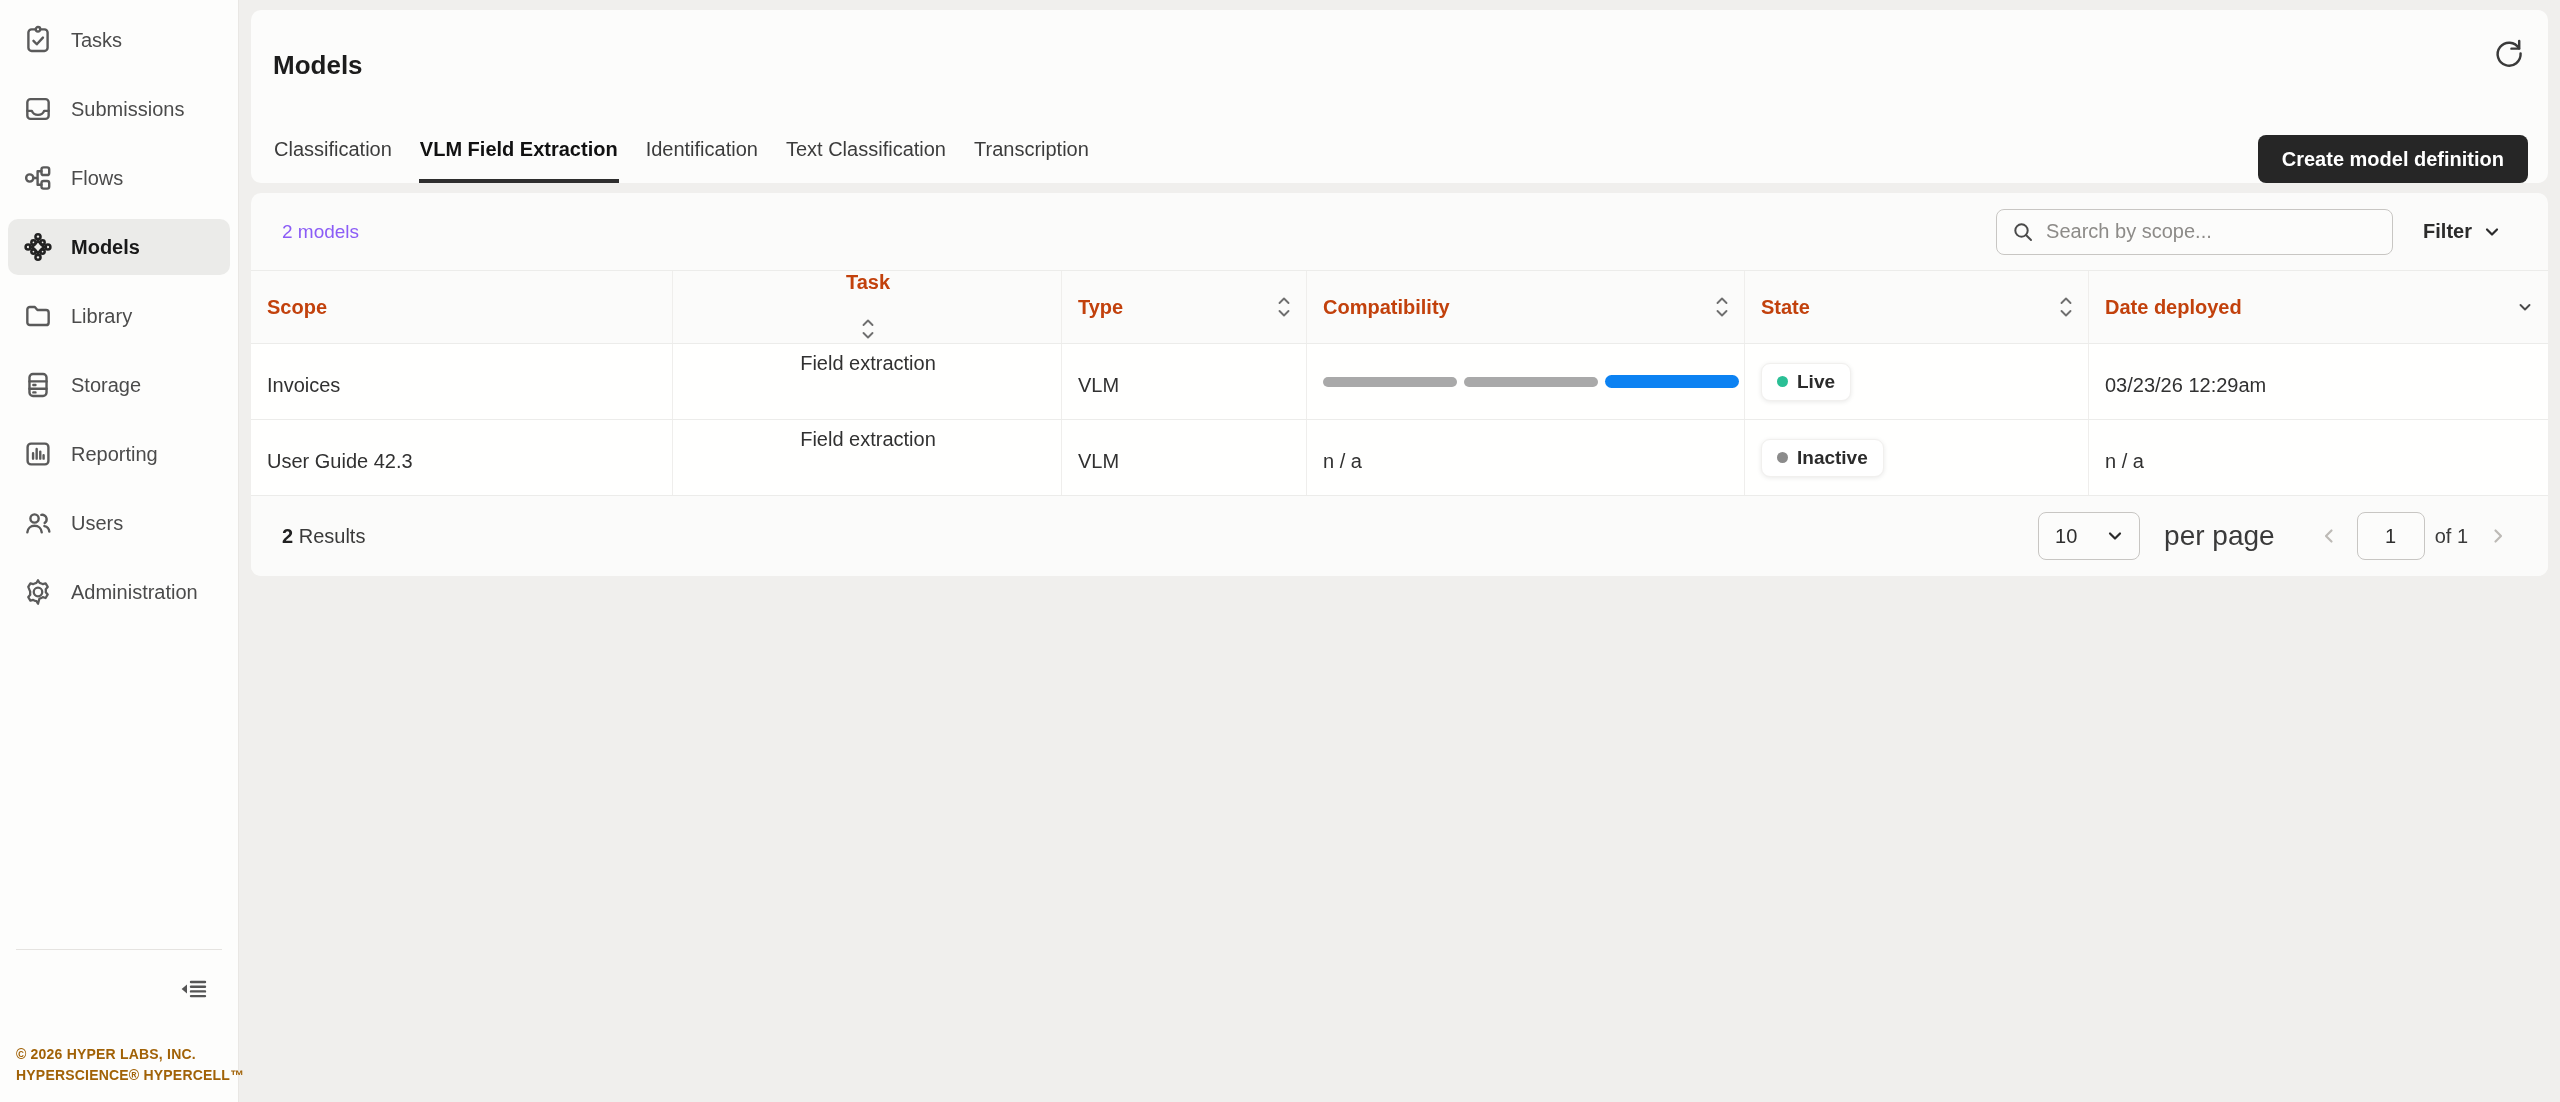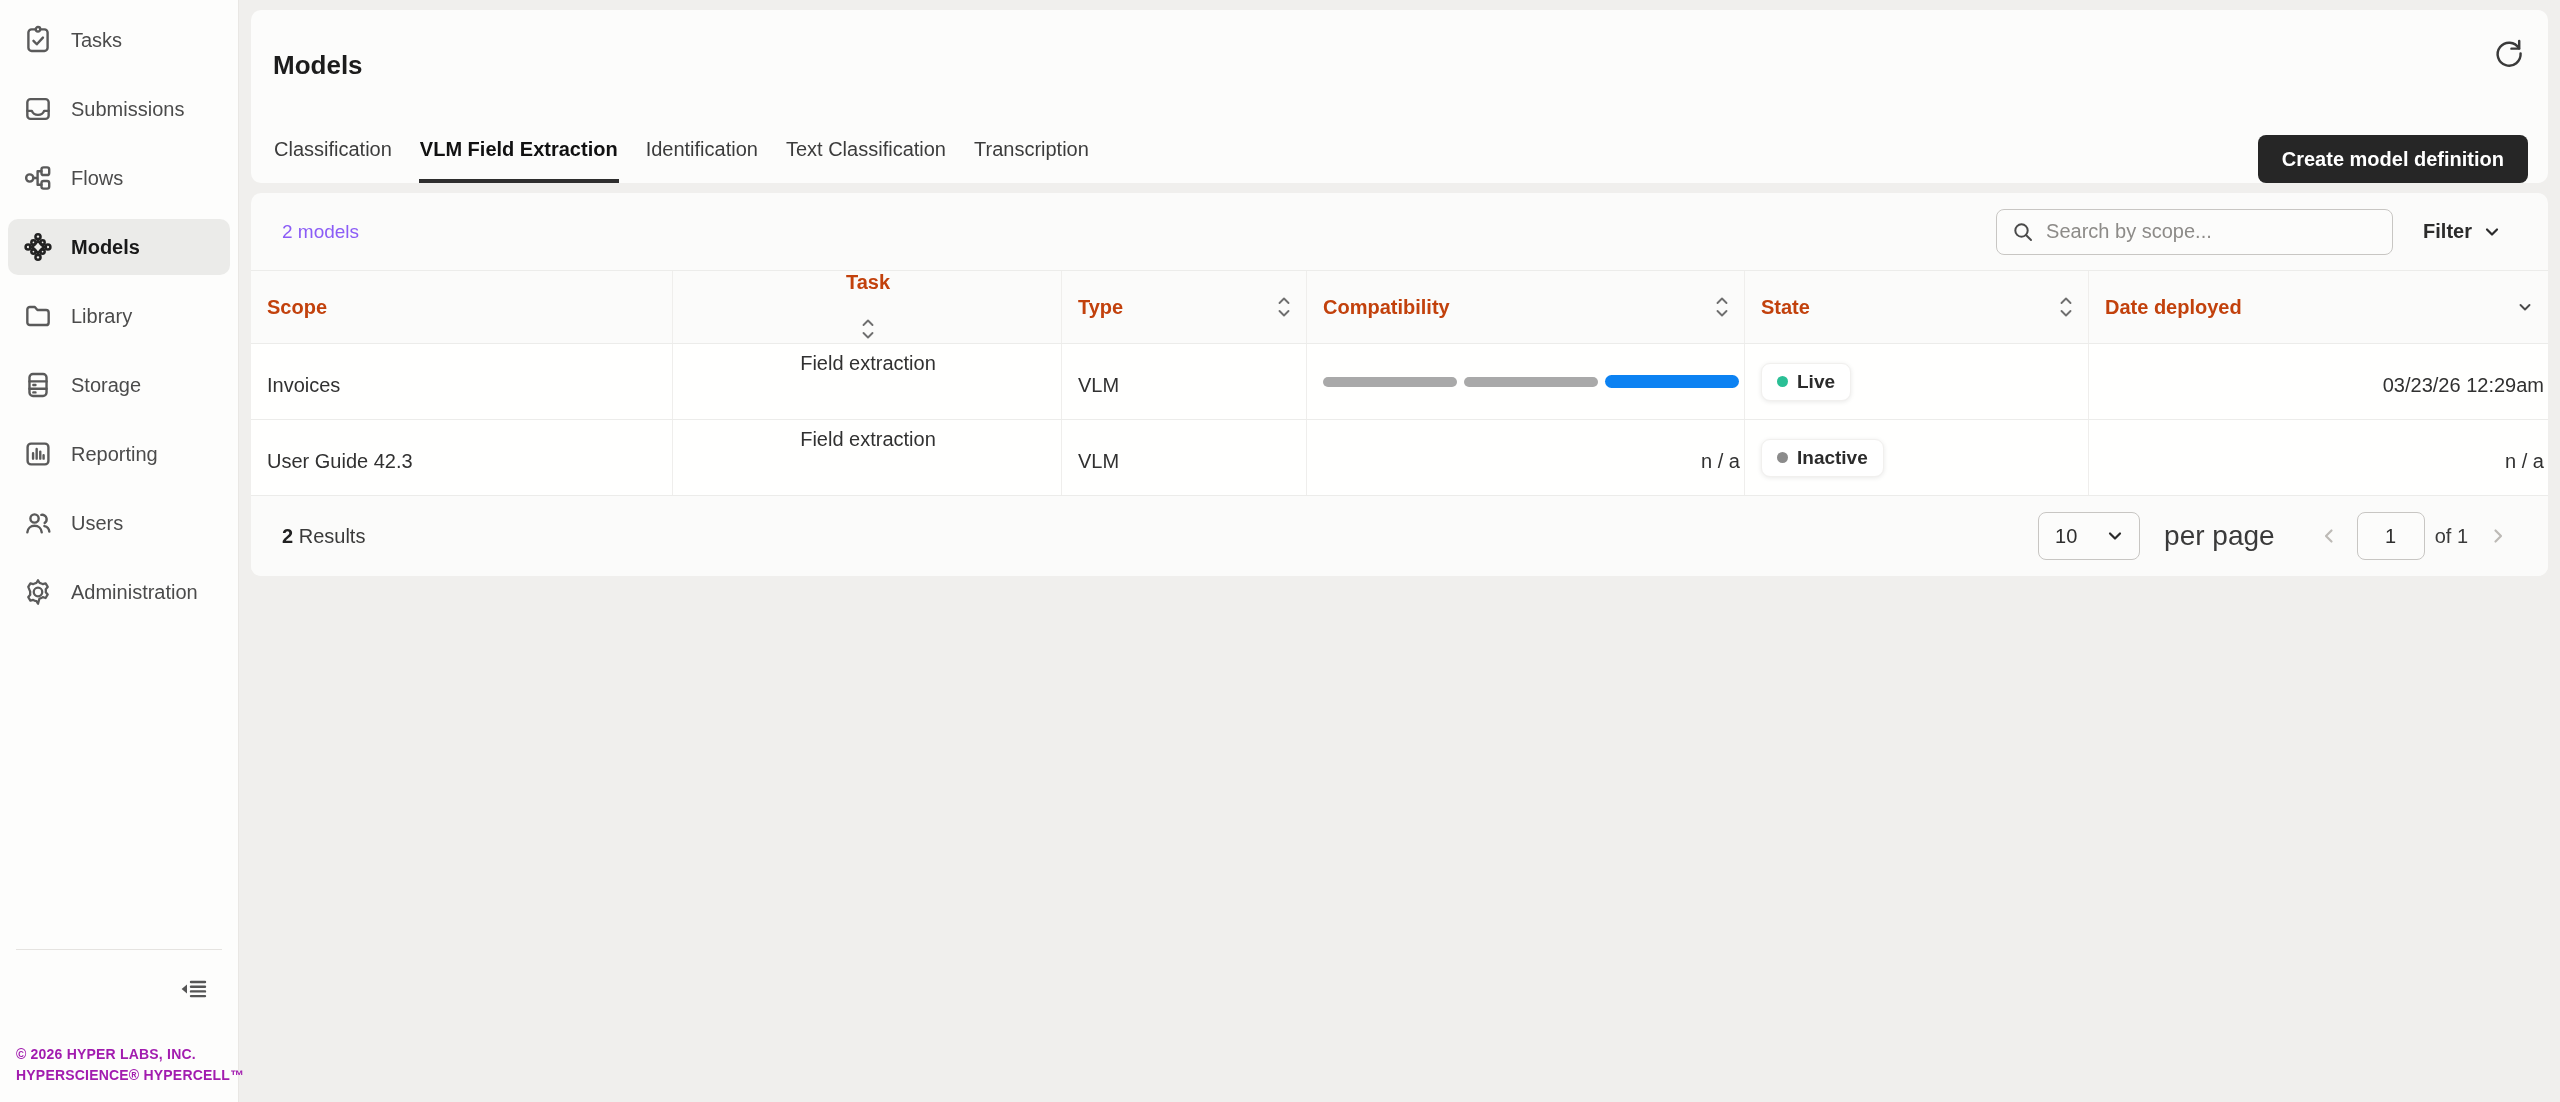--- a/index.html
+++ b/index.html
@@ -31,21 +31,21 @@
   .nav-item.active { background:#ebebe9; }
   .nav-item.active .nav-label { color:#191919; font-weight:700; }
   .nav-item.active svg { stroke:#222; }
 
   .sidebar-footer { margin-top:auto; }
   .sidebar-divider { border-top:1px solid #e5e3e0; margin:0 16px; }
   .collapse-row { display:flex; justify-content:flex-end; padding:24px 30px 0 0; }
   .collapse-btn { cursor:pointer; line-height:0; }
   .copyright { padding:40px 16px 16px 16px; }
   .copyright div {
-    font-size:14px; font-weight:600; color:#a21caf;
+    font-size:14px; font-weight:600; color:#a16207;
     line-height:21px; letter-spacing:0.2px; white-space:nowrap;
   }
 
   
   .main { flex:1; padding:10px 12px 0 12px; }
 
   .header-card {
     position:relative;
     background:#fcfcfb; border-radius:10px;
     height:173px;
@@ -111,21 +111,21 @@
   .cell:first-child { border-left:none; }
   .col-scope { width:421px; }
   .col-task  { width:389px;flex-direction:column; }
   .col-type  { width:245px; }
   .col-compat{ width:438px; }
   .col-state { width:344px; }
   .col-date  { flex:1; }
   .thead-row .cell { justify-content:space-between; }
   .th-label { font-size:20px; font-weight:600; color:#c2410c; white-space:nowrap; }
   .td-text { font-size:20px; color:#313131; white-space:nowrap;margin-top:8px; }
-  .cell.right { justify-content:flex-end; padding-right:4px; }
+  .cell.right { justify-content:flex-start; padding-right:4px; }
 
   .compat-bars { display:flex; align-items:center; gap:7px; padding-left:0; }
   .pill { width:134px; height:10px; border-radius:7px; background:#a9a9a9; }
   .pill.blue { height:13px; background:#0c82f2; }
 
   .state-badge {
     display:flex; align-items:center; gap:9px;
     background:#ffffff; border:1px solid #f1f0ee; border-radius:9px;
     box-shadow:0 1px 5px rgba(0,0,0,0.09);
     height:38px; padding:0 15px;

